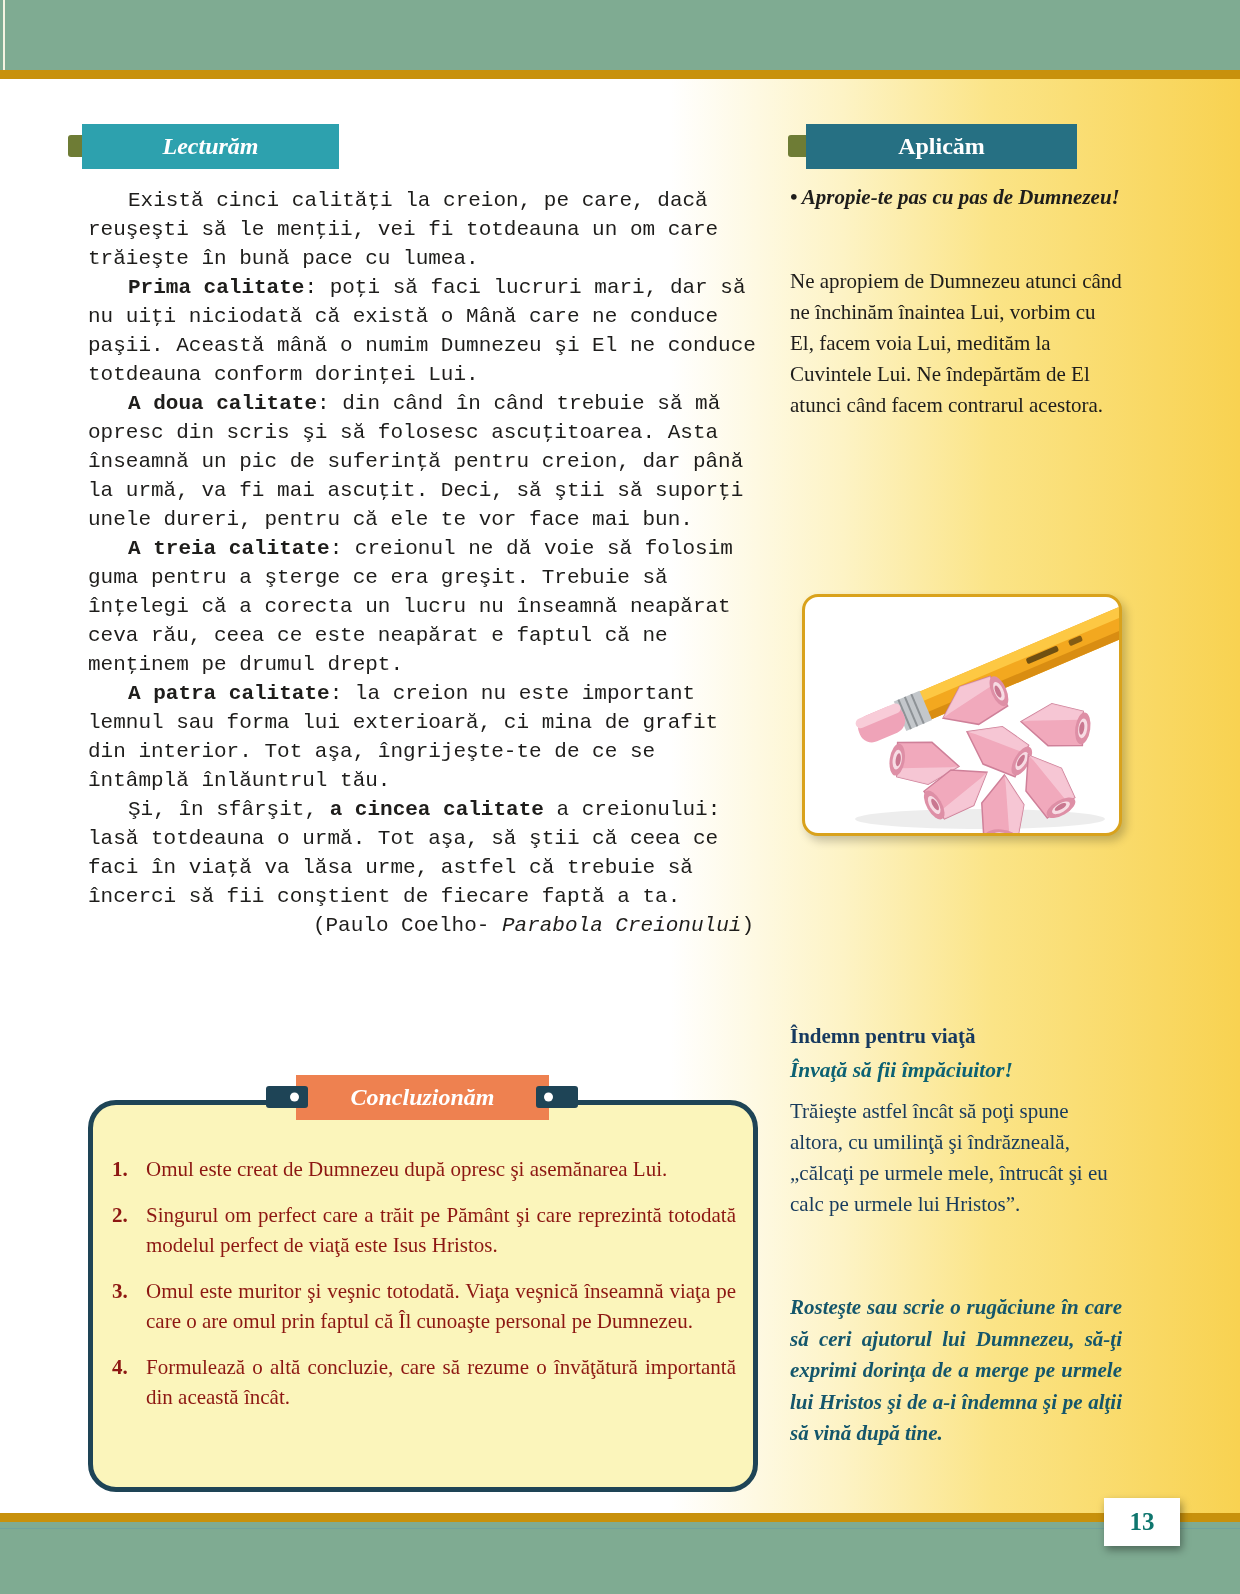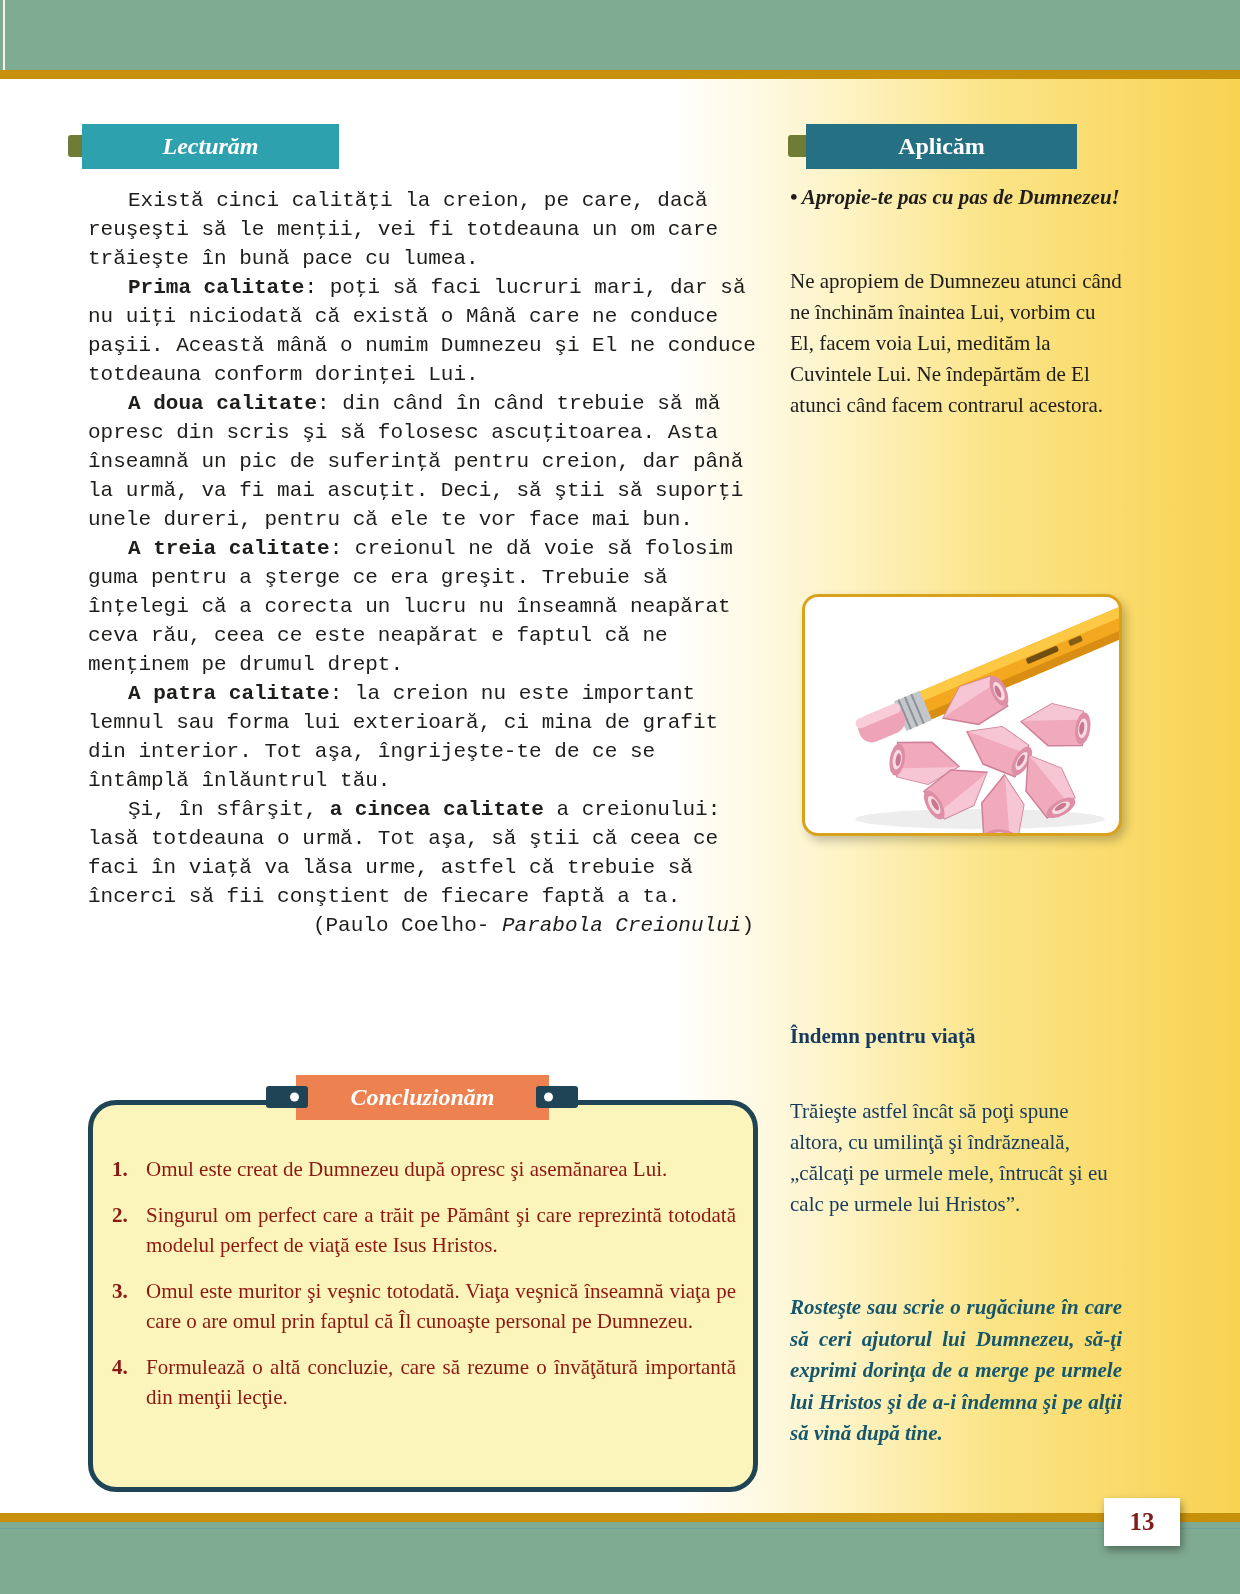--- a/index.html
+++ b/index.html
@@ -10,21 +10,21 @@
 
   
   .topbar{left:0;top:0;width:1240px;height:70px;background:#7fab92;}
   .topbar-line{left:3px;top:0;width:2px;height:70px;background:#f6f3e2;}
   .gold-top{left:0;top:70px;width:1240px;height:9px;background:#c8910c;}
   .gold-bottom{left:0;top:1513px;width:1240px;height:9px;background:#c8910c;}
   .bottombar{left:0;top:1522px;width:1240px;height:72px;background:#7fab92;}
   .bottombar-line{left:0;top:1528px;width:1240px;height:1px;background:#6aa0a2;opacity:.7;}
   .pagenum-box{left:1104px;top:1498px;width:76px;height:48px;background:#ffffff;
                box-shadow:2px 4px 8px rgba(0,0,0,.38);display:flex;align-items:center;justify-content:center;}
-  .pagenum-box span{font-weight:bold;font-size:25px;color:#7f1d1d;}
+  .pagenum-box span{font-weight:bold;font-size:25px;color:#0f766e;}
 
   
   .badge{height:45px;display:flex;align-items:center;justify-content:center;z-index:3;}
   .badge .lbl{color:#ffffff;font-size:24px;font-weight:bold;}
   .badge-lect{left:82px;top:124px;width:257px;background:#2da1ae;}
   .badge-apl{left:806px;top:124px;width:271px;background:#267083;}
   .badge-conc{left:296px;top:1075px;width:253px;background:#ee8150;z-index:3;}
   .italic{font-style:italic;}
   .tab{height:22px;border-radius:3px;z-index:2;}
   .tab-olive{background:#6e7c35;}
@@ -126,20 +126,21 @@
       <use href="#er" transform="translate(254 128) rotate(8)"></use>
       <use href="#er" transform="translate(116 166) rotate(188)"></use>
       <use href="#er" transform="translate(196 152) rotate(30)"></use>
       <use href="#er" transform="translate(150 196) rotate(150)"></use>
       <use href="#er" transform="translate(244 190) rotate(60)"></use>
       <use href="#er" transform="translate(198 216) rotate(95)"></use>
     </svg>
   </div>
 
   <div class="abs indemn-title">Îndemn pentru viaţă</div>
+  <div class="abs indemn-sub">Învaţă să fii împăciuitor!</div>
   <div class="abs prayer">Rosteşte sau scrie o rugăciune în care să ceri ajutorul lui Dumnezeu, să-ţi exprimi dorinţa de a merge pe urmele lui Hristos şi de a-i îndemna şi pe alţii să vină după tine.</div>
   <div class="abs indemn-par">Trăieşte astfel încât să poţi spune altora, cu umilinţă şi îndrăzneală, „călcaţi pe urmele mele, întrucât şi eu calc pe urmele lui Hristos”.</div>
 
   <div class="abs conc-panel"></div>
   <div class="abs tab tab-navy" style="left:266px;top:1086px;width:42px;">
     <span class="dot" style="left:24px;"></span>
   </div>
   <div class="abs tab tab-navy" style="left:536px;top:1086px;width:42px;">
     <span class="dot" style="left:8px;"></span>
   </div>
@@ -154,21 +155,21 @@
     <div class="conc-item">
         <span class="num">2.</span>
         <span class="txt">Singurul om perfect care a trăit pe Pământ şi care reprezintă totodată modelul perfect de viaţă este Isus Hristos.</span>
       </div>
     <div class="conc-item">
         <span class="num">3.</span>
         <span class="txt">Omul este muritor şi veşnic totodată. Viaţa veşnică înseamnă viaţa pe care o are omul prin faptul că Îl cunoaşte personal pe Dumnezeu.</span>
       </div>
     <div class="conc-item">
         <span class="num">4.</span>
-        <span class="txt">Formulează o altă concluzie, care să rezume o învăţătură importantă din menţii lecţie.</span>
+        <span class="txt">Formulează o altă concluzie, care să rezume o învăţătură importantă din această încât.</span>
       </div>
   </div>
 
   <div class="abs gold-bottom"></div>
   <div class="abs bottombar"></div>
   <div class="abs bottombar-line"></div>
   <div class="abs pagenum-box">
     <span>13</span>
   </div>
 

